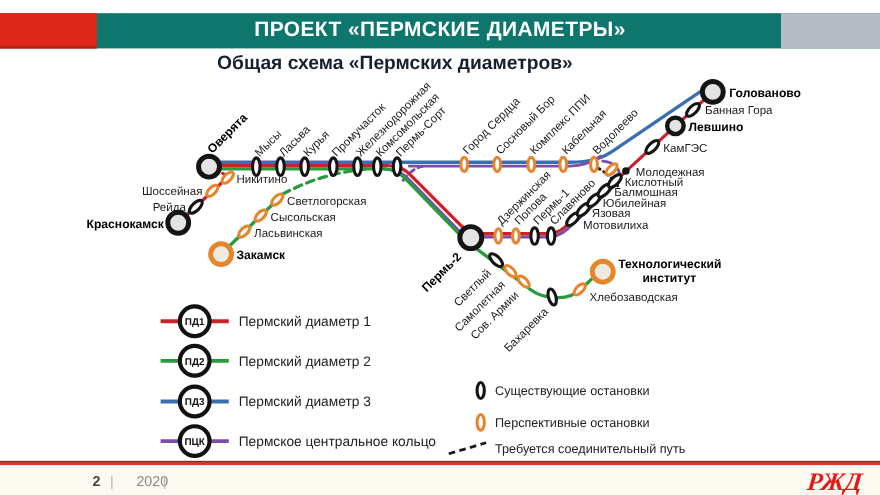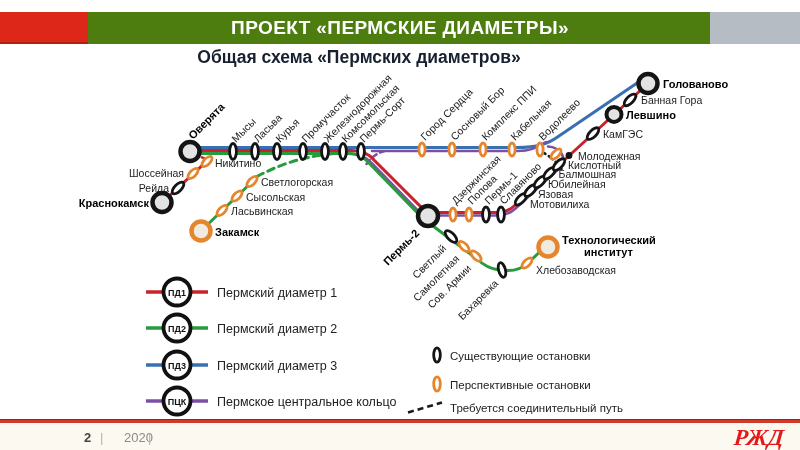--- a/index.html
+++ b/index.html
@@ -1,19 +1,19 @@
 <!DOCTYPE html>
 <html><head>
 <meta charset="utf-8">
 <style>
   html,body{margin:0;padding:0;background:#fff;}
   .slide{position:relative;width:800px;height:450px;background:#fff;overflow:hidden;
          font-family:"Liberation Sans",sans-serif;}
   .topstrip{position:absolute;top:0;left:0;width:800px;height:12px;background:#fff;}
-  .hdr{position:absolute;top:12px;left:0;width:800px;height:32px;background:#4d7c0f;}
+  .hdr{position:absolute;top:12px;left:0;width:800px;height:32px;background:#0f766e;}
   .hdr-red{position:absolute;left:0;top:0;width:88px;height:32px;background:#dd2718;border-bottom:2px solid #b02013;box-sizing:border-box;}
   .hdr-gray{position:absolute;right:0;top:0;width:90px;height:32px;background:#b6bcc3;}
   .hdr-title{position:absolute;left:0;right:0;top:0;text-align:center;line-height:32px;
              color:#fff;font-weight:bold;font-size:19px;letter-spacing:.4px;}
   .subtitle{position:absolute;top:47px;left:0;width:718px;text-align:center;
             font-weight:bold;font-size:17.5px;color:#16202e;}
   svg.map{position:absolute;top:0;left:0;}
   .st{font:10.5px "Liberation Sans",sans-serif;fill:#1c1c1c;}
   .stb{font:bold 11px "Liberation Sans",sans-serif;fill:#000;}
   .leg{font:12.5px "Liberation Sans",sans-serif;fill:#222;}

